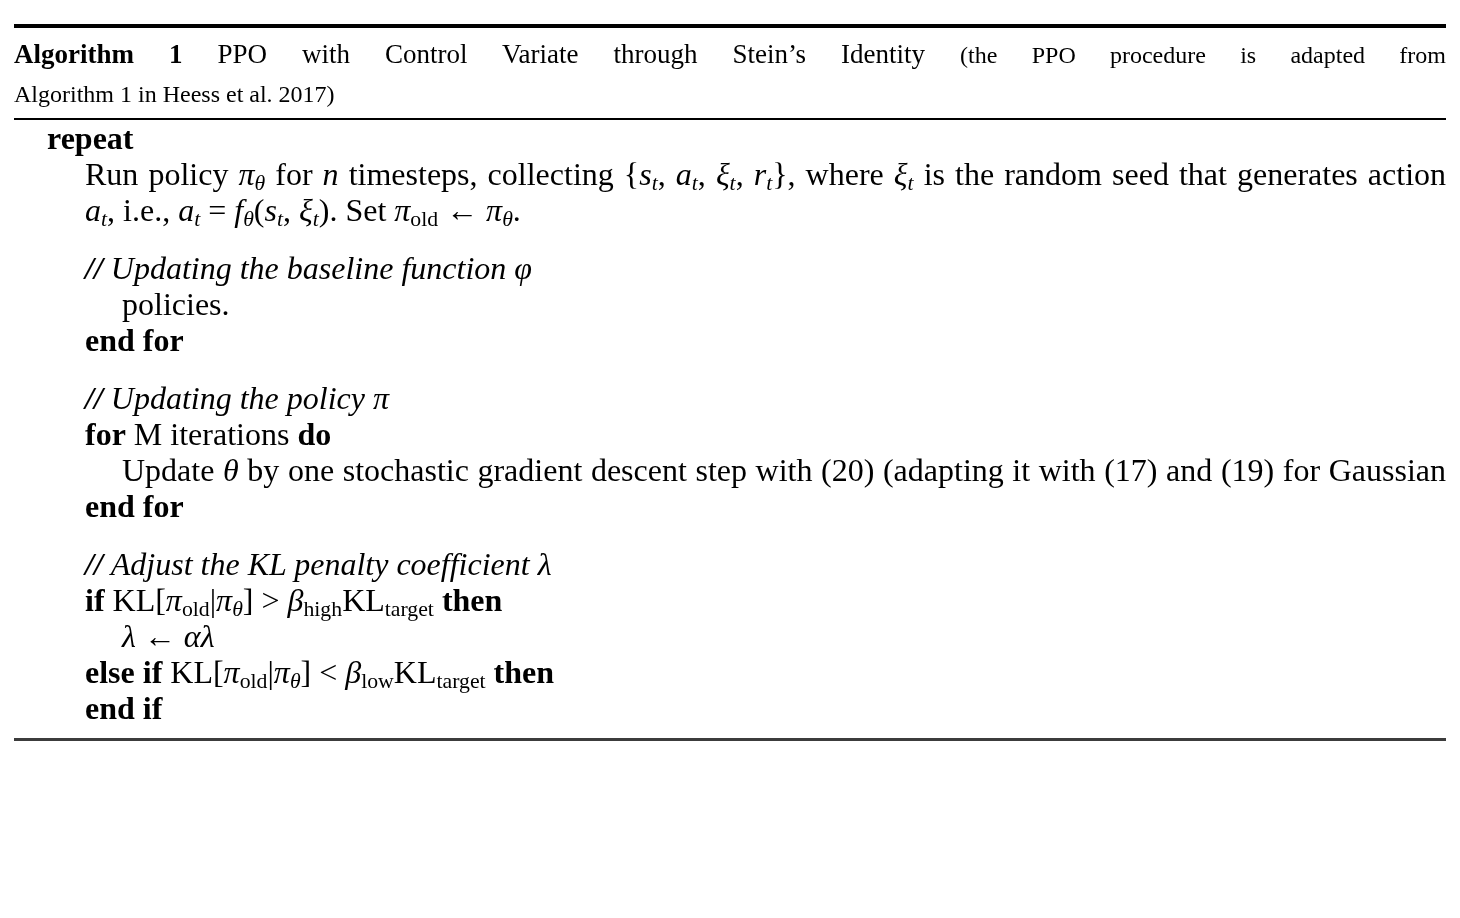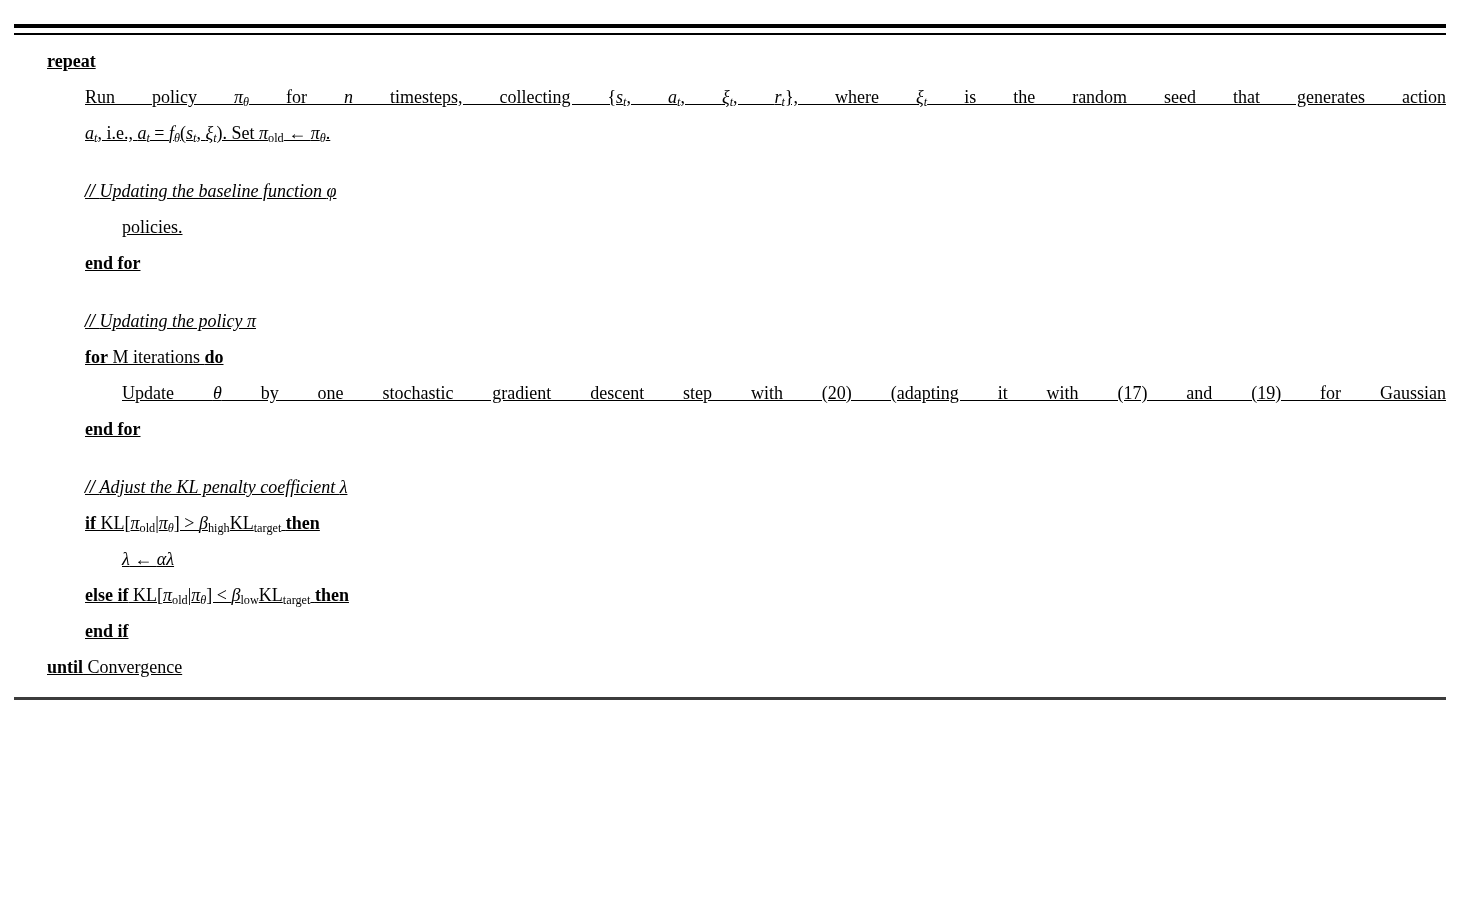--- a/index.html
+++ b/index.html
@@ -34,24 +34,22 @@
     margin-top: 7px;
   }
   .cap-line1 {
     text-align: justify;
     text-align-last: justify;
   }
   .cap-label { font-weight: bold; }
   .cap-note  { font-size: 24px; }
 
   .algo-body {
-    font-size: 18px;
+    font-size: 32px;
     line-height: 36px;
-    padding-top: 8px;
-    text-decoration: underline;
   }
   .line { white-space: normal; }
   .indent-0 { padding-left: 33px; }
   .indent-1 { padding-left: 71px; }
   .indent-2 { padding-left: 108px; }
   .gap { margin-top: 22px; }
   .stretch {
     text-align: justify;
     text-align-last: justify;
   }
@@ -67,36 +65,45 @@
   }
   sub.seg-msub { font-style: italic; }
   sub.seg-sub  { font-style: normal; }
 </style>
 </head>
 <body>
 
 <div class="page">
   <div class="rule rule-top" style="background: rgb(0, 0, 0);"></div>
 
+  <div class="caption">
+    <div class="cap-line1">
+      <span class="cap-label">Algorithm 1</span>
+      <span class="cap-title">PPO with Control Variate through Stein’s Identity</span>
+      <span class="cap-note">(the PPO procedure is adapted from</span>
+    </div>
+    <div class="cap-line2">
+      <span class="cap-note">Algorithm 1 in Heess et al. 2017)</span>
+    </div>
+  </div>
 
   <div class="rule rule-mid" style="background: rgb(0, 0, 0);"></div>
 
   <div class="algo-body" id="algorithm-body">
       <div class="line indent-0"><span class="seg-b">repeat</span></div>
       <div class="line indent-1 stretch"><span class="seg-r">Run policy </span><span class="seg-m">π</span><sub class="seg-msub">θ</sub><span class="seg-r"> for </span><span class="seg-m">n</span><span class="seg-r"> timesteps, collecting {</span><span class="seg-m">s</span><sub class="seg-msub">t</sub><span class="seg-r">, </span><span class="seg-m">a</span><sub class="seg-msub">t</sub><span class="seg-r">, </span><span class="seg-m">ξ</span><sub class="seg-msub">t</sub><span class="seg-r">, </span><span class="seg-m">r</span><sub class="seg-msub">t</sub><span class="seg-r">}, where </span><span class="seg-m">ξ</span><sub class="seg-msub">t</sub><span class="seg-r"> is the random seed that generates action</span></div>
       <div class="line indent-1"><span class="seg-m">a</span><sub class="seg-msub">t</sub><span class="seg-r">, i.e., </span><span class="seg-m">a</span><sub class="seg-msub">t</sub><span class="seg-r"> = </span><span class="seg-m">f</span><sub class="seg-msub">θ</sub><span class="seg-r">(</span><span class="seg-m">s</span><sub class="seg-msub">t</sub><span class="seg-r">, </span><span class="seg-m">ξ</span><sub class="seg-msub">t</sub><span class="seg-r">). Set </span><span class="seg-m">π</span><sub class="seg-sub">old</sub><span class="seg-r"> ← </span><span class="seg-m">π</span><sub class="seg-msub">θ</sub><span class="seg-r">.</span></div>
       <div class="line indent-1 gap"><span class="seg-bi">// </span><span class="seg-i">Updating the baseline function </span><span class="seg-i">φ</span></div>
       <div class="line indent-2"><span class="seg-r">policies.</span></div>
       <div class="line indent-1"><span class="seg-b">end for</span></div>
       <div class="line indent-1 gap"><span class="seg-bi">// </span><span class="seg-i">Updating the policy </span><span class="seg-i">π</span></div>
       <div class="line indent-1"><span class="seg-b">for</span><span class="seg-r"> M iterations </span><span class="seg-b">do</span></div>
       <div class="line indent-2 stretch"><span class="seg-r">Update </span><span class="seg-m">θ</span><span class="seg-r"> by one stochastic gradient descent step with (20) (adapting it with (17) and (19) for Gaussian</span></div>
       <div class="line indent-1"><span class="seg-b">end for</span></div>
       <div class="line indent-1 gap"><span class="seg-bi">// </span><span class="seg-i">Adjust the KL penalty coefficient </span><span class="seg-i">λ</span></div>
       <div class="line indent-1"><span class="seg-b">if</span><span class="seg-r"> KL[</span><span class="seg-m">π</span><sub class="seg-sub">old</sub><span class="seg-r">|</span><span class="seg-m">π</span><sub class="seg-msub">θ</sub><span class="seg-r">] &gt; </span><span class="seg-m">β</span><sub class="seg-sub">high</sub><span class="seg-r">KL</span><sub class="seg-sub">target</sub><span class="seg-r"> </span><span class="seg-b">then</span></div>
       <div class="line indent-2"><span class="seg-m">λ</span><span class="seg-r"> ← </span><span class="seg-m">αλ</span></div>
       <div class="line indent-1"><span class="seg-b">else if</span><span class="seg-r"> KL[</span><span class="seg-m">π</span><sub class="seg-sub">old</sub><span class="seg-r">|</span><span class="seg-m">π</span><sub class="seg-msub">θ</sub><span class="seg-r">] &lt; </span><span class="seg-m">β</span><sub class="seg-sub">low</sub><span class="seg-r">KL</span><sub class="seg-sub">target</sub><span class="seg-r"> </span><span class="seg-b">then</span></div>
       <div class="line indent-1"><span class="seg-b">end if</span></div>
-      <div class="line indent-0"><span class="seg-b">until</span><span class="seg-r"> Convergence</span></div>
     </div>
 
   <div class="rule rule-bottom" style="background: rgb(60, 60, 60);"></div>
 </div>
 
 </body></html>

